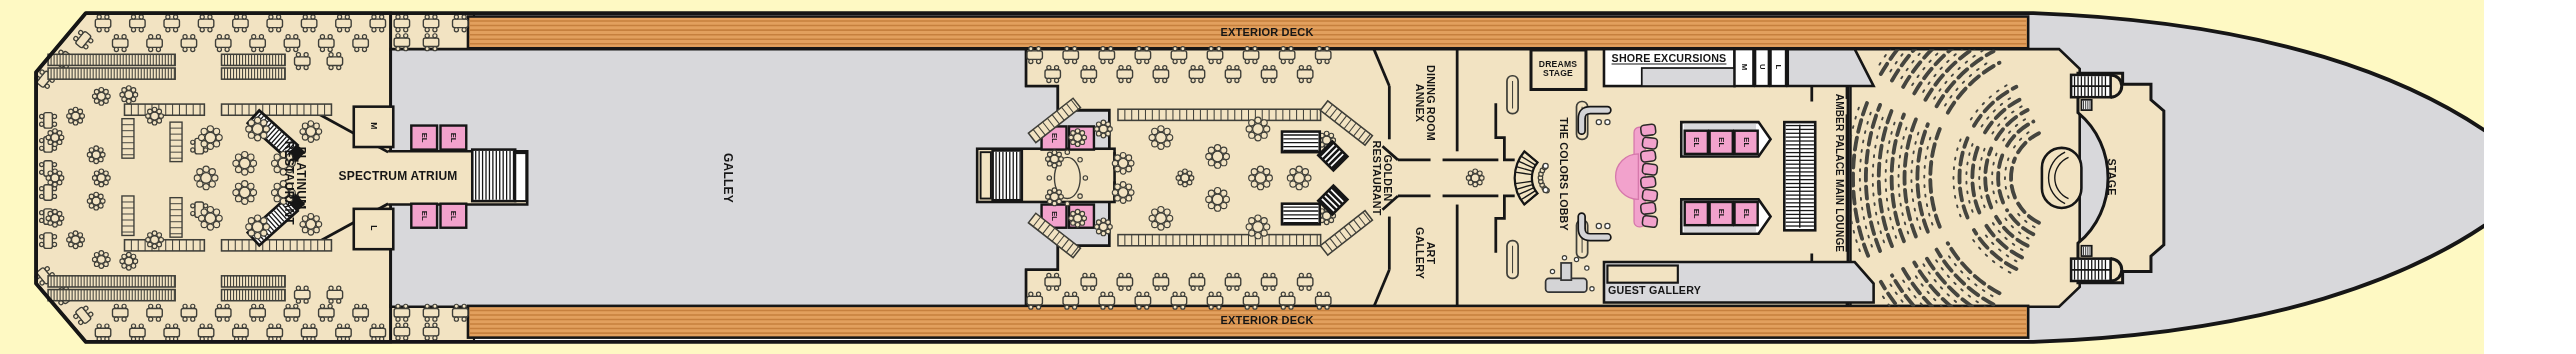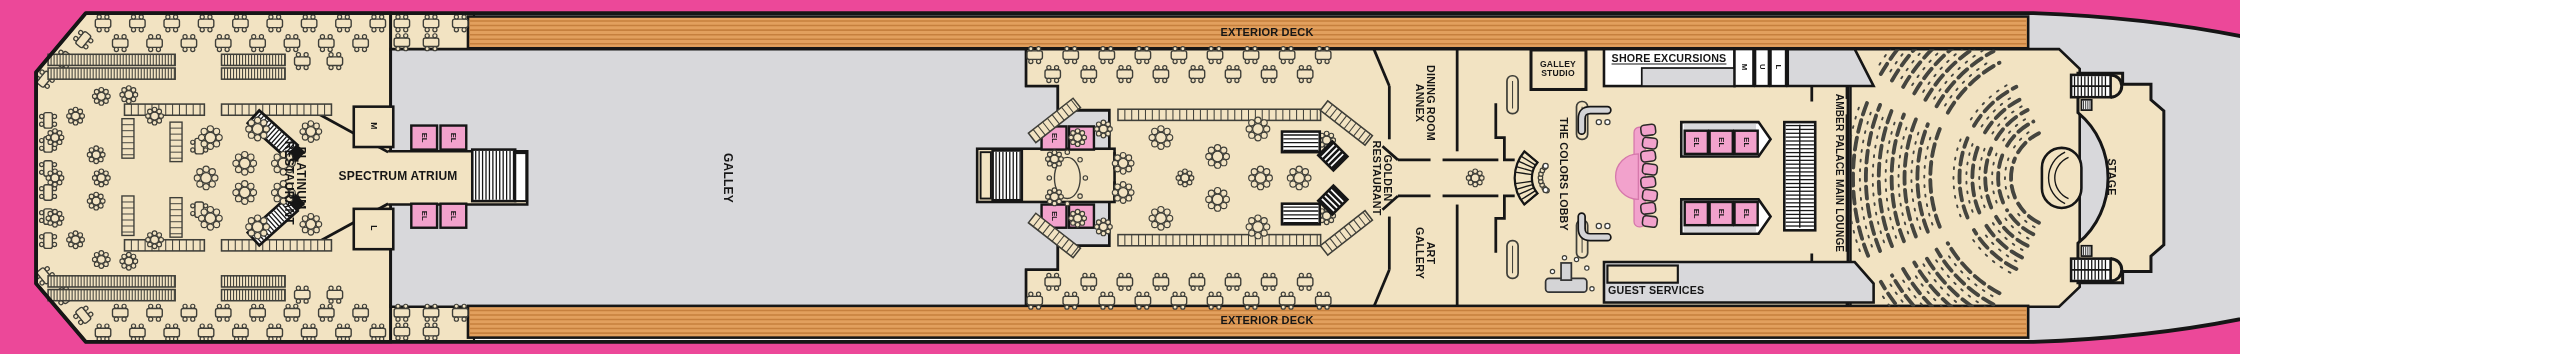--- a/index.html
+++ b/index.html
@@ -1,16 +1,16 @@
 <!DOCTYPE html>
 <html style="font-size:13.7px"><head>
 <meta charset="utf-8">
 <style>
   html,body{margin:0;padding:0;background:#ffffff;}
-  #plan{position:relative;width:2240px;height:355px;background:#ec4899;overflow:hidden;
+  #plan{position:relative;width:2484px;height:355px;background:#fef9c3;overflow:hidden;
         font-family:"Liberation Sans", sans-serif;}
   #plan svg{position:absolute;left:0;top:0;}
   .lbl{position:absolute;font-weight:bold;color:#161616;white-space:nowrap;
        transform:translate(-50%,-50%);text-align:center;line-height:1.03;letter-spacing:0.2px;}
   .rot{transform:translate(-50%,-50%) rotate(90deg);}
   .wrap{white-space:normal;}
   .f14{font-size:12px;} .f13{font-size:11px;} .f12{font-size:10.7px;}
   .f11{font-size:10px;} .f10{font-size:8.6px;} .f9{font-size:7.7px;}
 </style>
 </head>
@@ -2048,24 +2048,24 @@
   </svg>
 
   <div class="lbl f13" style="left:1267px;top:33px;">EXTERIOR DECK</div>
   <div class="lbl f13" style="left:1267px;top:321px;">EXTERIOR DECK</div>
   <div class="lbl rot wrap f14" style="left:295px;top:178px;width:74px;">PLATINUM RESTAURANT</div>
   <div class="lbl f14" style="left:398px;top:176px;">SPECTRUM ATRIUM</div>
   <div class="lbl rot f14" style="left:728px;top:178px;">GALLEY</div>
   <div class="lbl rot wrap f12" style="left:1382px;top:178px;width:79px;">GOLDEN RESTAURANT</div>
   <div class="lbl rot wrap f12" style="left:1425px;top:103px;width:86px;">DINING ROOM ANNEX</div>
   <div class="lbl rot wrap f12" style="left:1425px;top:253px;width:55px;">ART GALLERY</div>
-  <div class="lbl wrap f10" style="left:1558px;top:69px;width:50px;">GALLEY STUDIO</div>
+  <div class="lbl wrap f10" style="left:1558px;top:69px;width:50px;">DREAMS STAGE</div>
   <div class="lbl rot f12" style="left:1563px;top:174px;">THE COLORS LOBBY</div>
   <div class="lbl f12" style="left:1669px;top:59px;text-decoration:underline;">SHORE EXCURSIONS</div>
-  <div class="lbl f12" style="left:1608px;top:291px;transform:translate(0,-50%);">GUEST SERVICES</div>
+  <div class="lbl f12" style="left:1608px;top:291px;transform:translate(0,-50%);">GUEST GALLERY</div>
   <div class="lbl rot f11" style="left:1839px;top:173px;">AMBER PALACE MAIN LOUNGE</div>
   <div class="lbl rot f12" style="left:2111px;top:177px;">STAGE</div>
   <div class="lbl rot f10" style="left:374px;top:126px;">M</div>
   <div class="lbl rot f10" style="left:374px;top:228px;">L</div>
   <div class="lbl rot f9" style="left:1744px;top:67px;">M</div>
   <div class="lbl rot f9" style="left:1762px;top:67px;">U</div>
   <div class="lbl rot f9" style="left:1778px;top:67px;">L</div>
 </div>
 
 

